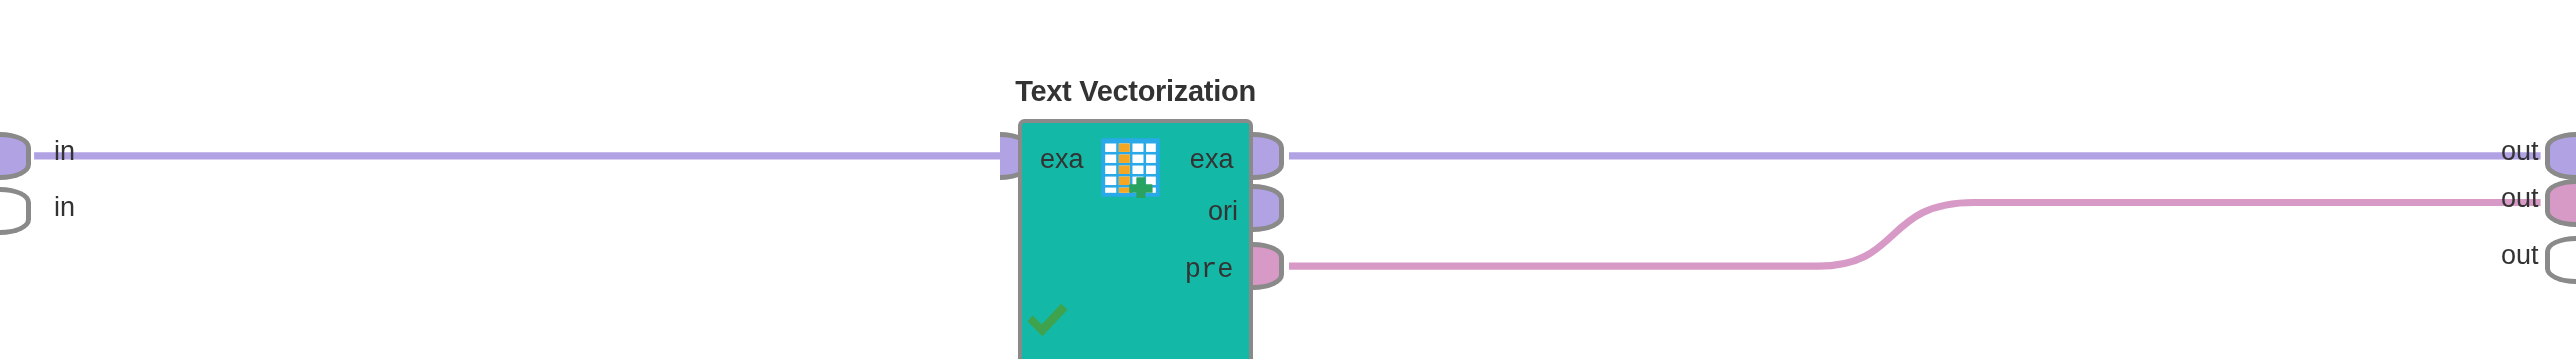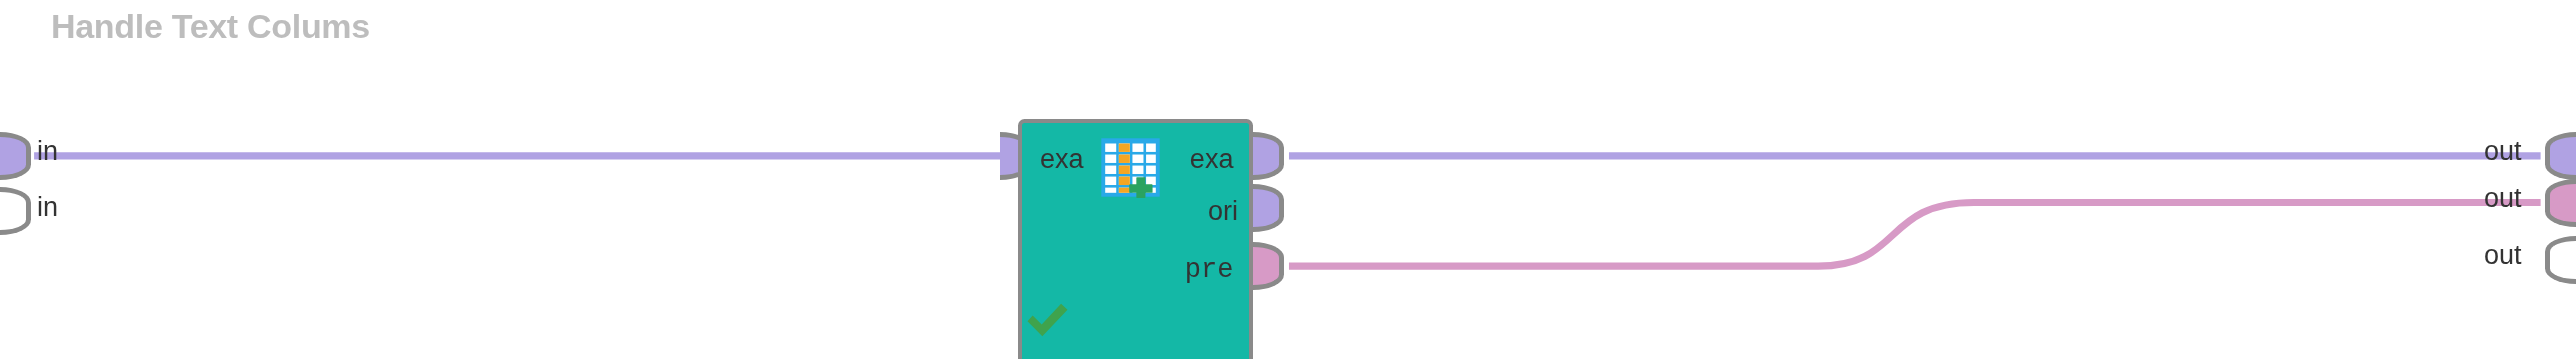--- a/index.html
+++ b/index.html
@@ -98,20 +98,21 @@
   .port.fill-pink   { background: #d79ac6; }
   .port.fill-none   { background: #ffffff; }
 
   
   .edge-label {
     position: absolute;
     font-size: 27px;
     color: #333333;
     line-height: 1;
     white-space: nowrap;
+    margin-left: 17px;
   }
 
   
   .node-icon {
     position: absolute;
     left: 1099px;
     top: 138px;
     width: 61px;
     height: 61px;
   }
@@ -123,21 +124,20 @@
     top: 300px;
     width: 47px;
     height: 40px;
   }
 </style>
 </head>
 <body>
 
 <div id="canvas">
 
-  <div class="workflow-title">Handle Text Colums</div>
 
   <svg id="wires" viewBox="0 0 3967 553" xmlns="http://www.w3.org/2000/svg">
 
     <line x1="52" y1="240" x2="1568" y2="240" stroke="#b0a2e3" stroke-width="11"></line>
 
     <line x1="1985" y1="240" x2="3913" y2="240" stroke="#b0a2e3" stroke-width="11"></line>
 
     <path d="M 1985 410 L 2800 410 C 2930 410 2900 312 3040 312 L 3913 312" fill="none" stroke="#d79ac6" stroke-width="11"></path>
   </svg>
 
@@ -149,20 +149,21 @@
 
   <div class="port facing-left fill-purple" style="left:2545px; top:132px;"></div>
   <div class="edge-label" style="left:2484px; top:138px;">out</div>
 
   <div class="port facing-left fill-pink" style="left:2545px; top:179px;"></div>
   <div class="edge-label" style="left:2484px; top:185px;">out</div>
 
   <div class="port facing-left fill-none" style="left:2545px; top:236px;"></div>
   <div class="edge-label" style="left:2484px; top:242px;">out</div>
 
+  <div class="node-title">Text Vectorization</div>
 
   <div class="port facing-right fill-purple" style="left:1000px; top:132px;"></div>
 
   <div class="port facing-right fill-purple" style="left:1253px; top:132px;"></div>
   <div class="port facing-right fill-purple" style="left:1253px; top:184px;"></div>
   <div class="port facing-right fill-pink" style="left:1253px; top:242px;"></div>
 
   <div class="node">
 
     <svg class="node-icon" style="left:78px; top:14.3px;" viewBox="0 0 94 94" xmlns="http://www.w3.org/2000/svg">

